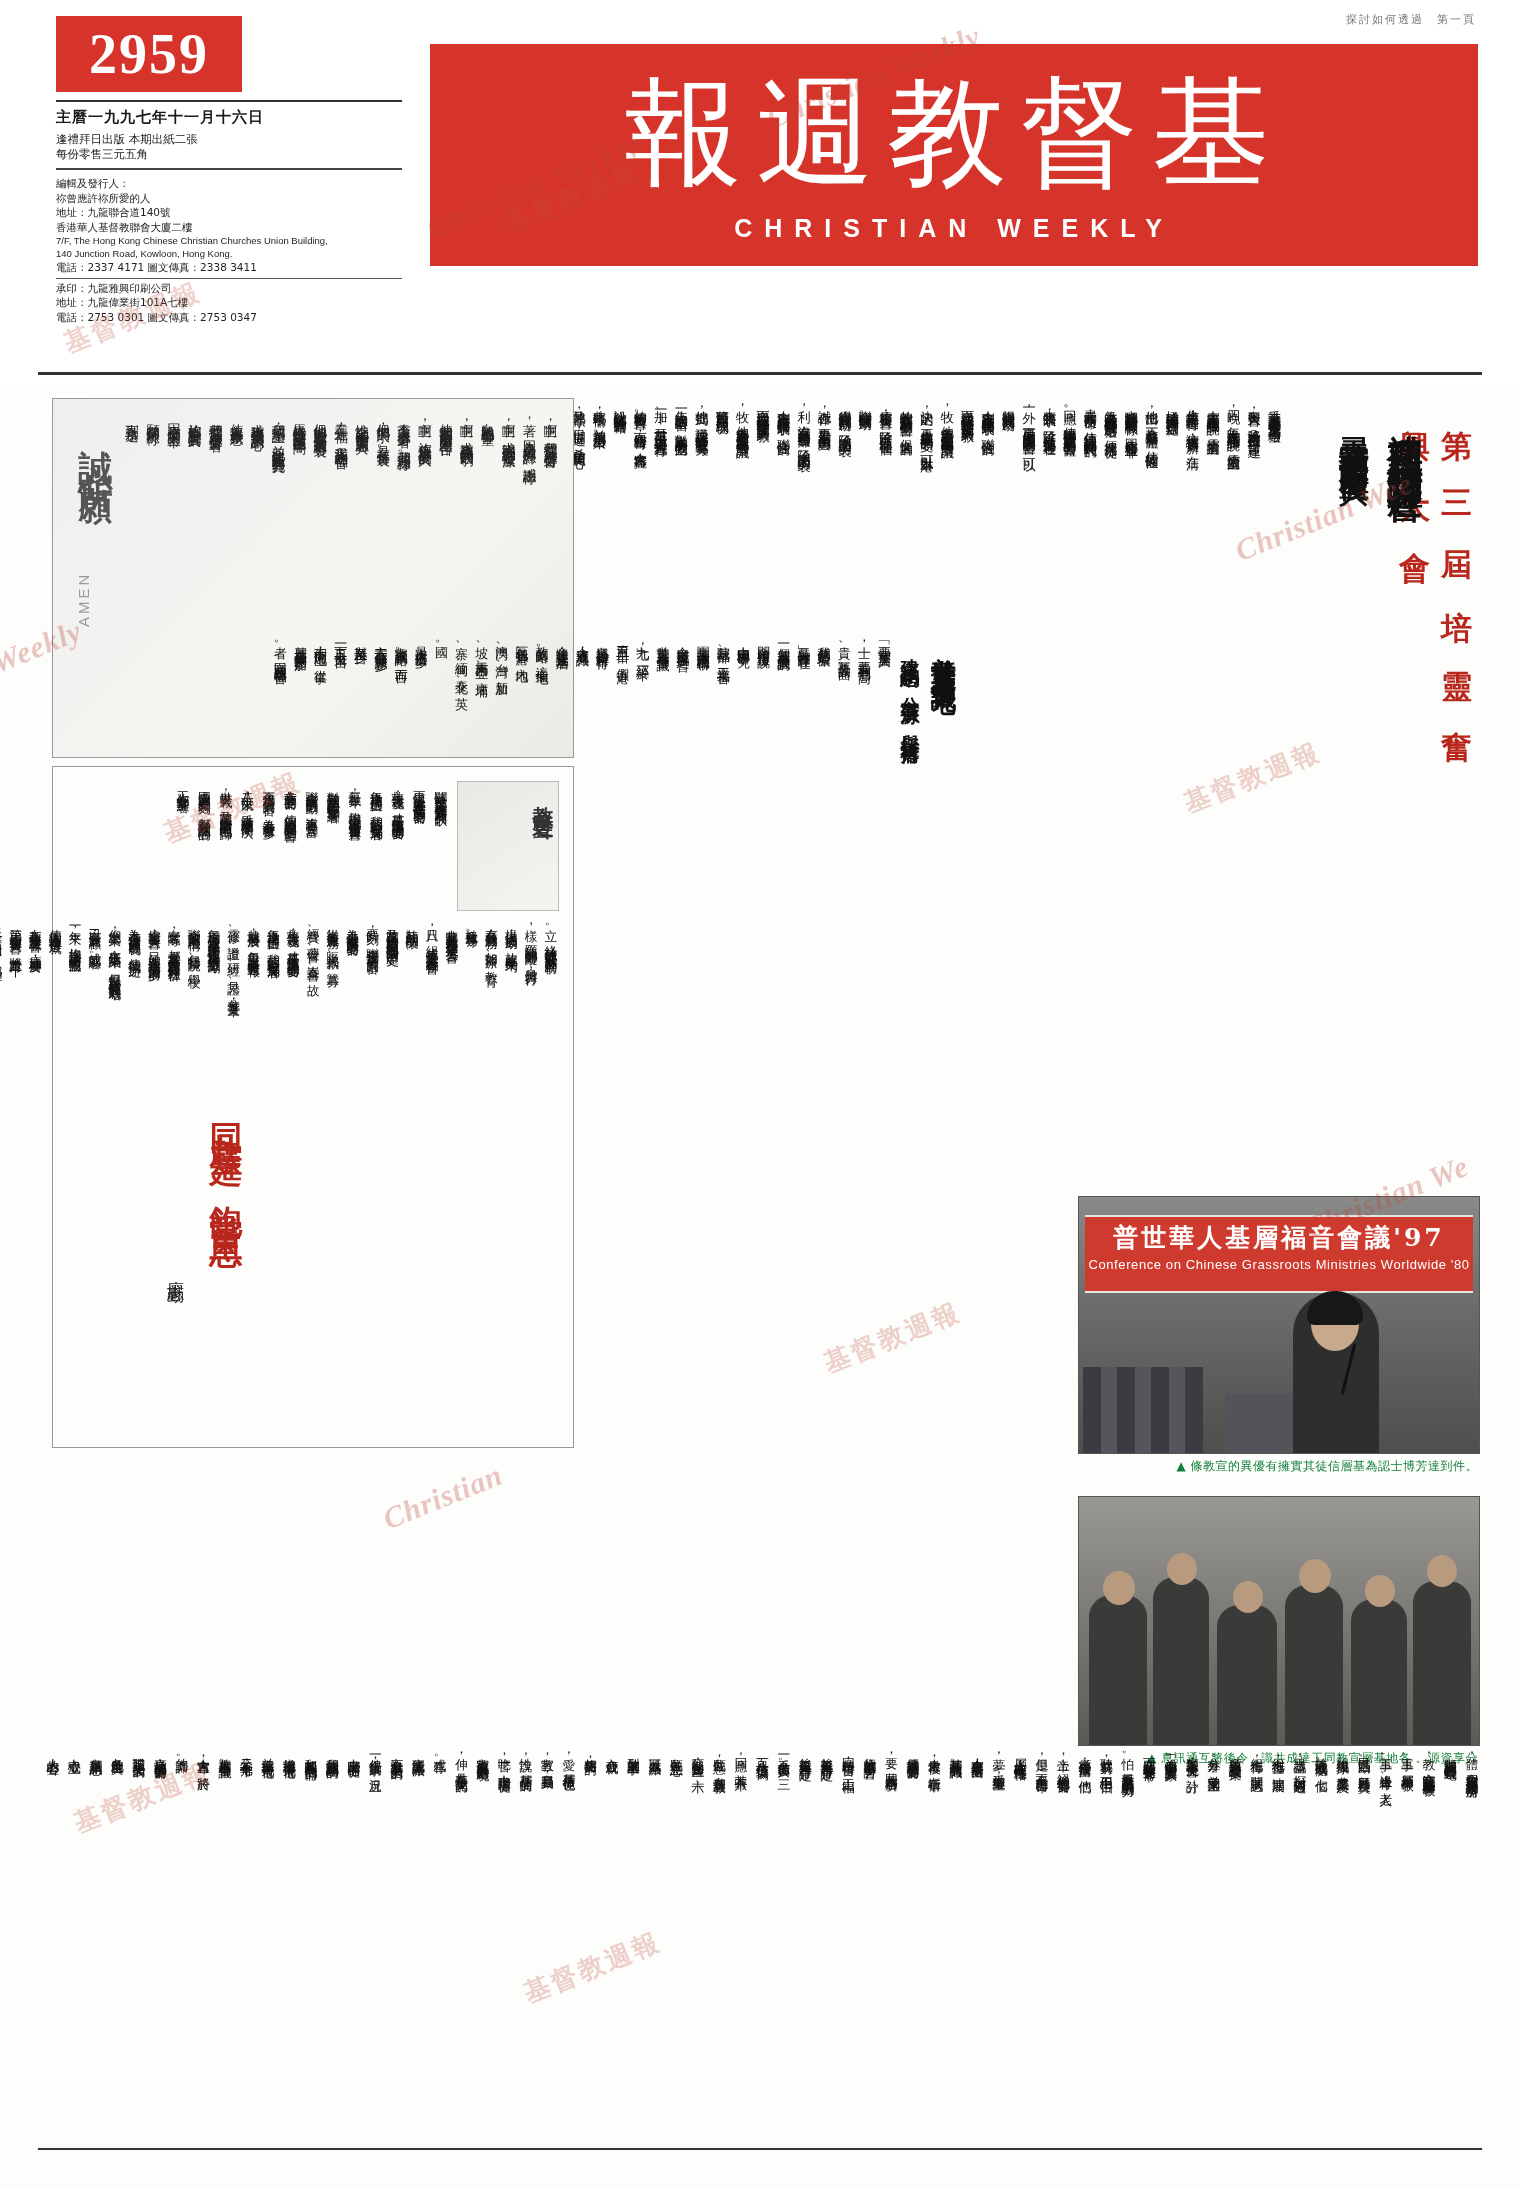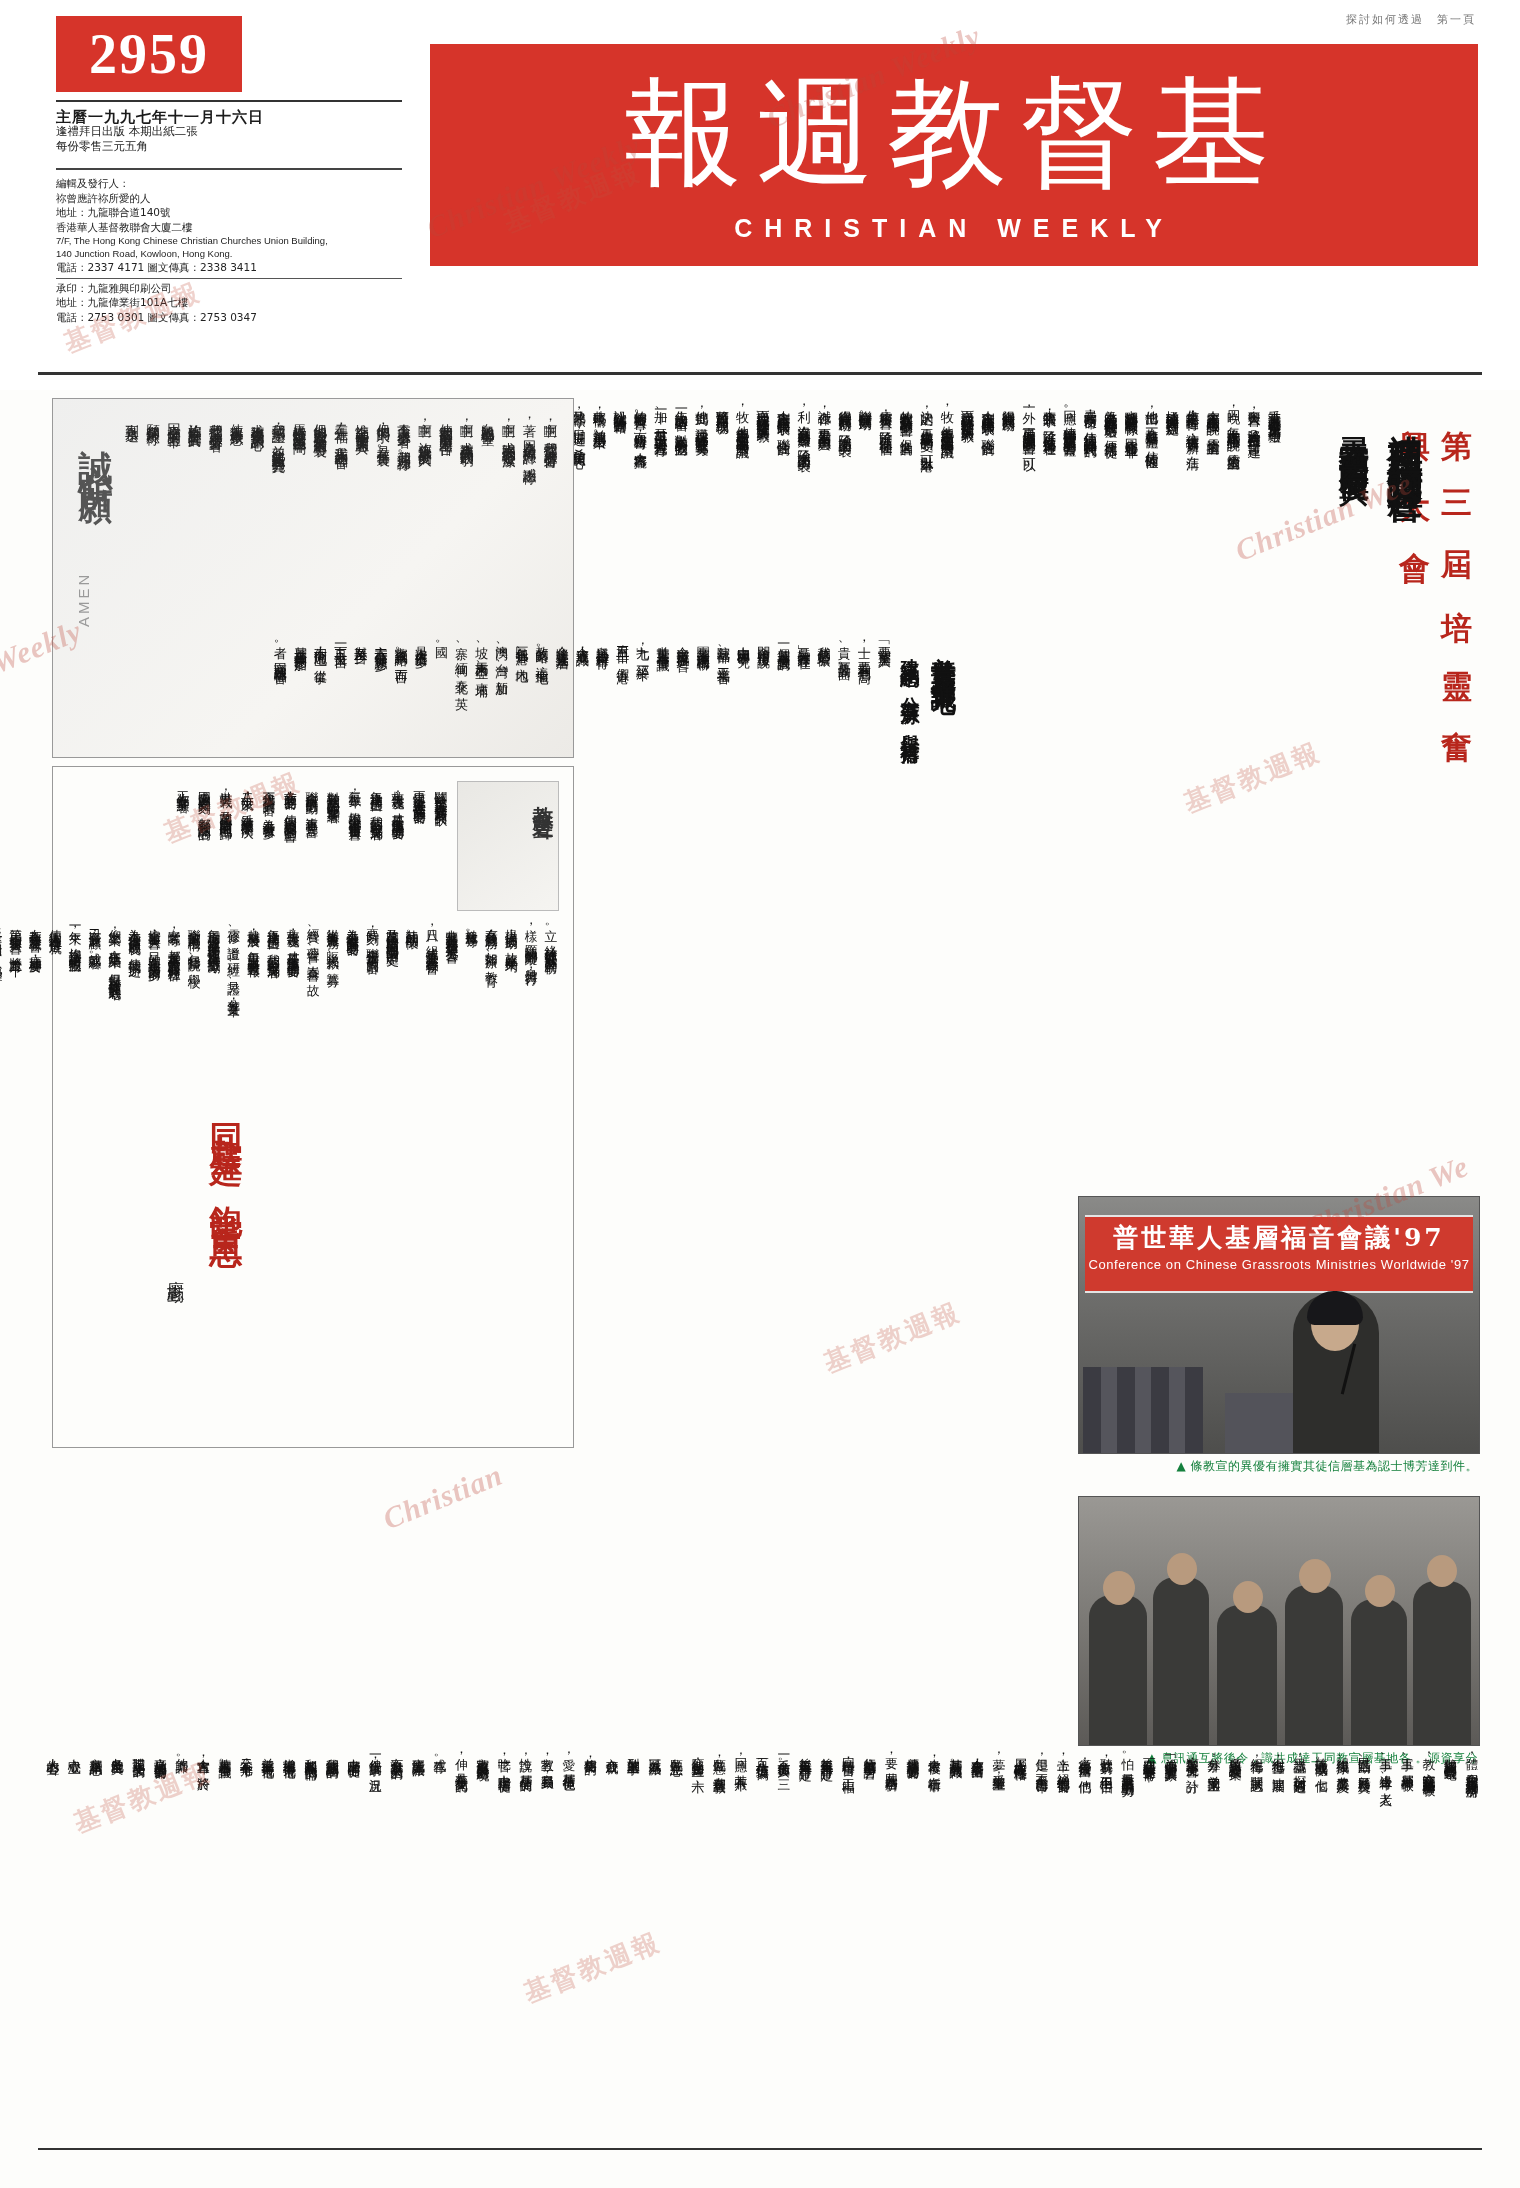--- a/index.html
+++ b/index.html
@@ -64,21 +64,21 @@
     left: 18px; top: 100px;
     width: 360px;
     font-size: 15px;
     font-weight: bold;
     color: #1a1a1a;
     font-family: "DejaVu Sans", sans-serif;
     letter-spacing: 1px;
   }
   .pub-sub {
     position: absolute;
-    left: 18px; top: 116px;
+    left: 18px; top: 124px;
     width: 360px;
     font-size: 11.5px;
     line-height: 15px;
     color: #222;
   }
   .pub-rule2 {
     position: absolute;
     left: 18px; top: 160px;
     width: 346px; height: 1.5px;
     background: #444;
@@ -693,21 +693,21 @@
           <div class="vcol">第三屆培靈奮興大會，將於本月二十一</div>
           <div class="vcol">二十三日（主日）一連四天，於九龍尖沙咀</div>
         </div>
     </div>
 
     <div class="photo photo1">
       <div class="p1-bg"></div>
       <div class="p1-chairs"></div>
       <div class="p1-banner">
         <div class="p1-banner-cn">普世華人基層福音會議'97</div>
-        <div class="p1-banner-en">Conference on Chinese Grassroots Ministries Worldwide '97</div>
+        <div class="p1-banner-en">Conference on Chinese Grassroots Ministries Worldwide '80</div>
       </div>
       <div class="p1-podium"></div>
       <div class="p1-person"></div>
       <div class="p1-face"></div>
       <div class="p1-hair"></div>
       <div class="p1-mic"></div>
     </div>
     <div class="ph-cap ph1-cap">▲ 條教宣的異優有擁實其徒信層基為認士博芳達到件。</div>
 
     <div class="photo photo2">

